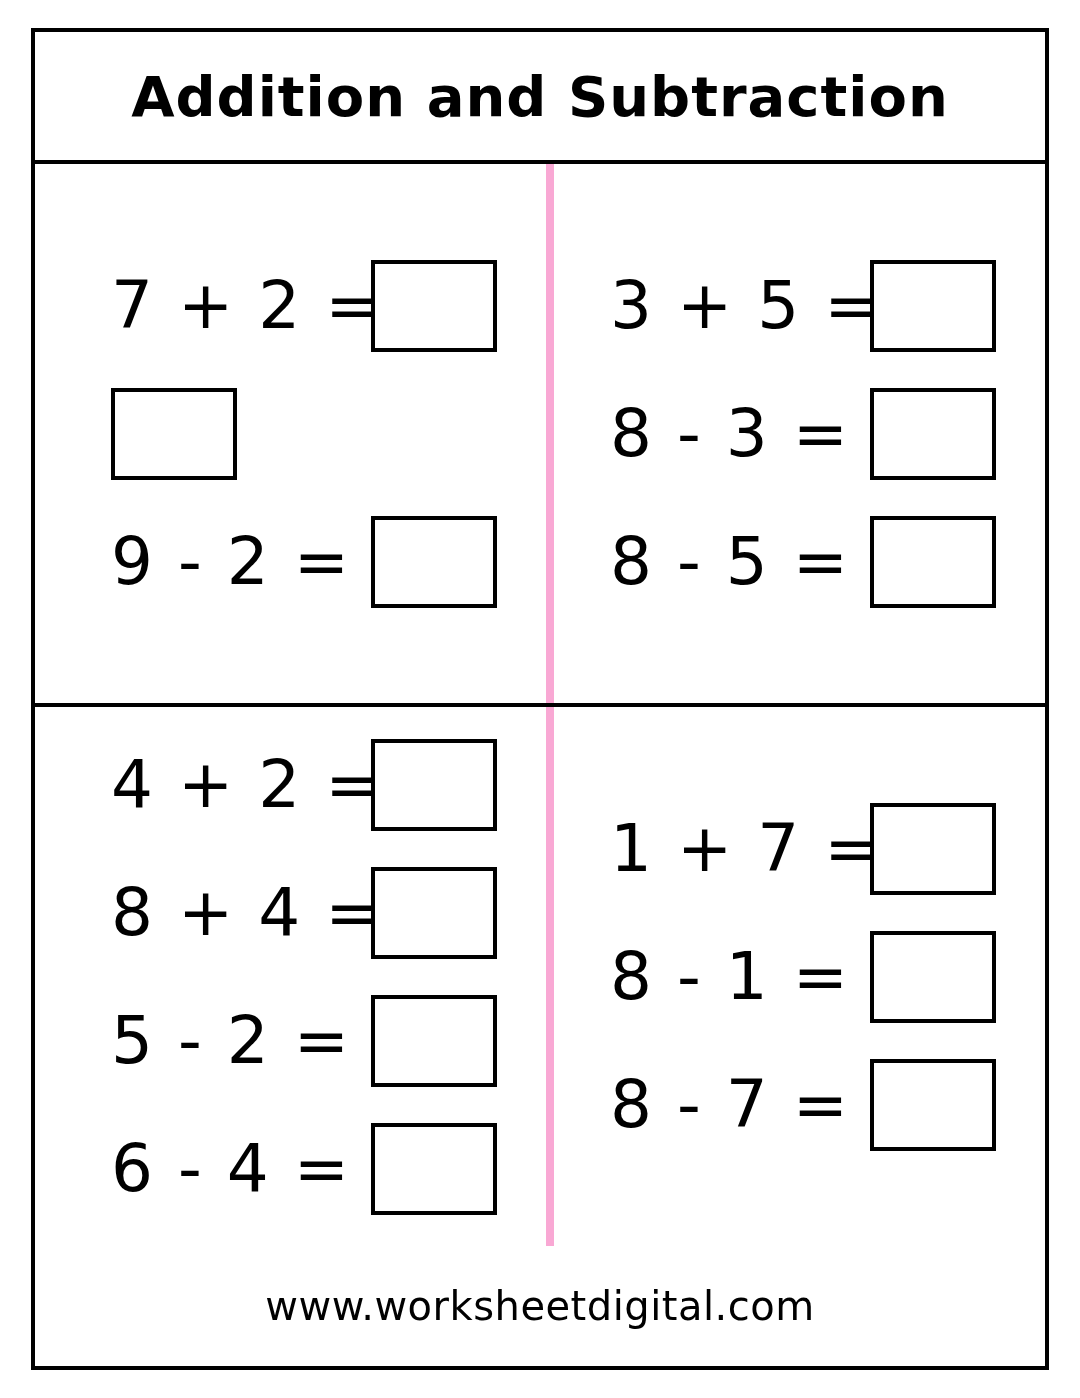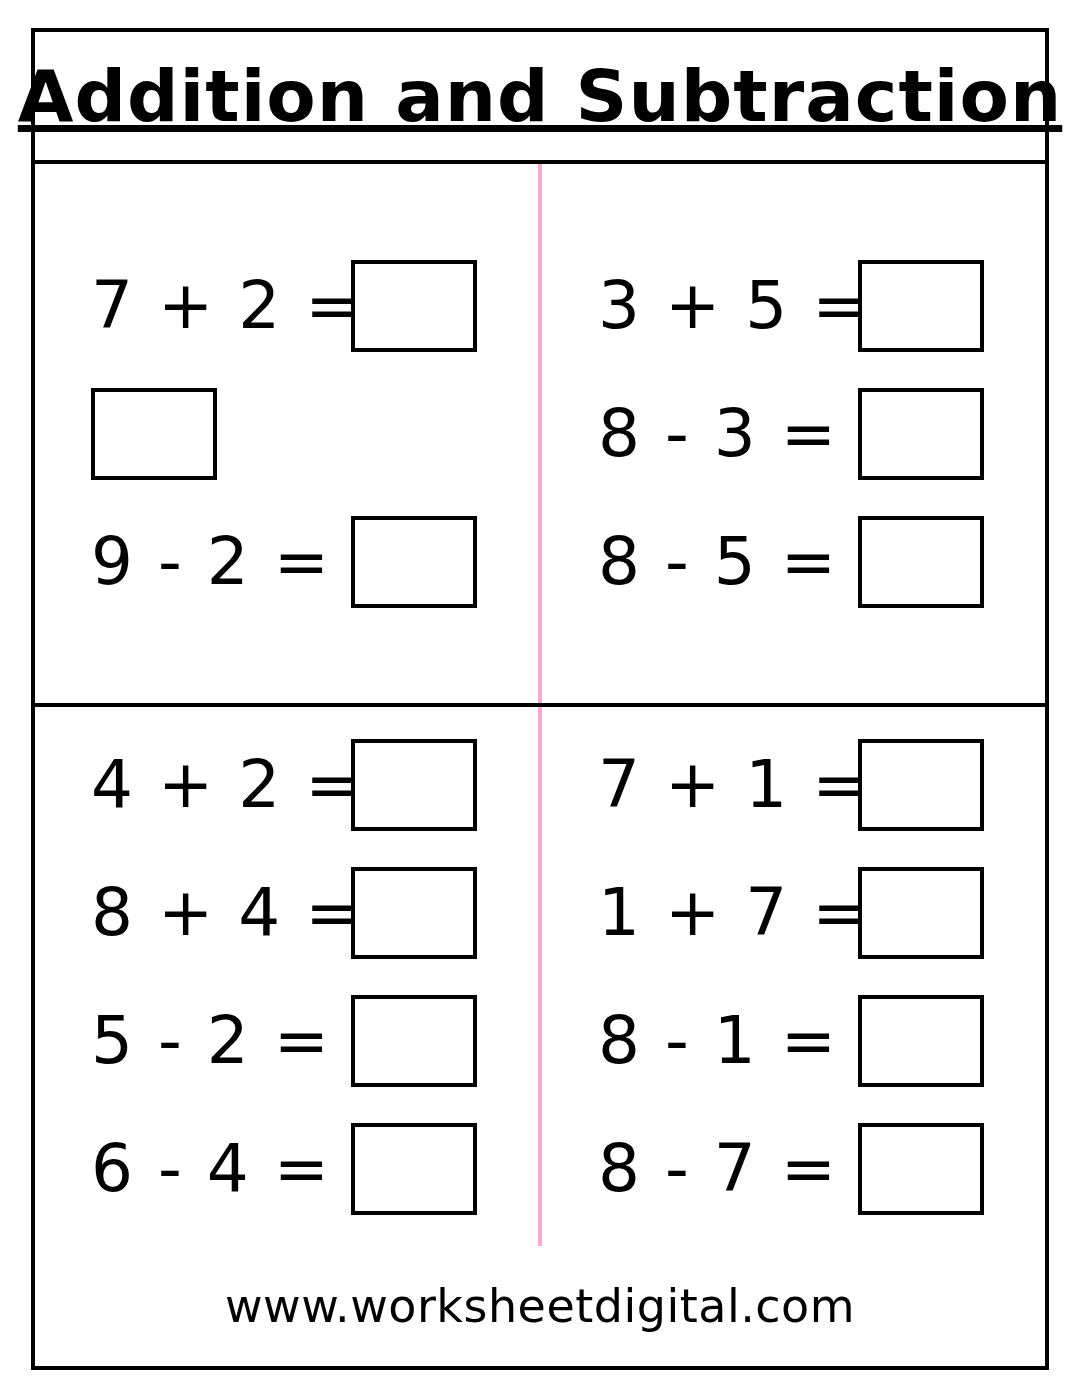--- a/index.html
+++ b/index.html
@@ -40,25 +40,24 @@
     border-bottom: 4px solid #000000;
     display: flex;
     align-items: center;
     justify-content: center;
     flex: 0 0 auto;
   }
 
   .title-text {
     font-family: "DejaVu Sans", sans-serif;
     font-weight: bold;
-    font-size: 72px;
+    font-size: 56px;
     letter-spacing: 1px;
     color: #000000;
     white-space: nowrap;
-    text-decoration: underline;
   }
 
   .grid {
     flex: 1 1 auto;
     display: flex;
     flex-direction: column;
     min-height: 0;
   }
 
   .grid-row {
@@ -77,21 +76,22 @@
     display: flex;
     flex-direction: column;
     justify-content: center;
     align-items: center;
     padding: 8px 0;
     box-sizing: border-box;
     position: relative;
   }
 
   .quadrant.left {
-    border-right: 4px solid #f9a8d4;
+    border-right: 8px solid #f9a8d4;
+    margin-left: 20px;
   }
 
   .problem {
     display: flex;
     align-items: center;
     height: 128px;
     width: 100%;
     box-sizing: border-box;
     padding-left: 56px;
   }
@@ -117,21 +117,21 @@
   .footer {
     flex: 0 0 auto;
     height: 120px;
     display: flex;
     align-items: center;
     justify-content: center;
   }
 
   .footer-text {
     font-family: "DejaVu Sans", sans-serif;
-    font-size: 46px;
+    font-size: 40px;
     color: #000000;
     letter-spacing: 0.5px;
   }
 </style>
 </head>
 <body>
 
 <div class="page">
   <div class="sheet">
 
@@ -190,24 +190,20 @@
             <span class="answer-box"></span>
           </div>
           <div class="problem">
             <span class="expr">6 - 4 =</span>
             <span class="answer-box"></span>
           </div>
         </div>
 
         <div class="quadrant right">
           <div class="problem">
-            <span class="expr">7 + 1 =</span>
-            <span class="answer-box"></span>
-          </div>
-          <div class="problem">
             <span class="expr">1 + 7 =</span>
             <span class="answer-box"></span>
           </div>
           <div class="problem">
             <span class="expr">8 - 1 =</span>
             <span class="answer-box"></span>
           </div>
           <div class="problem">
             <span class="expr">8 - 7 =</span>
             <span class="answer-box"></span>

